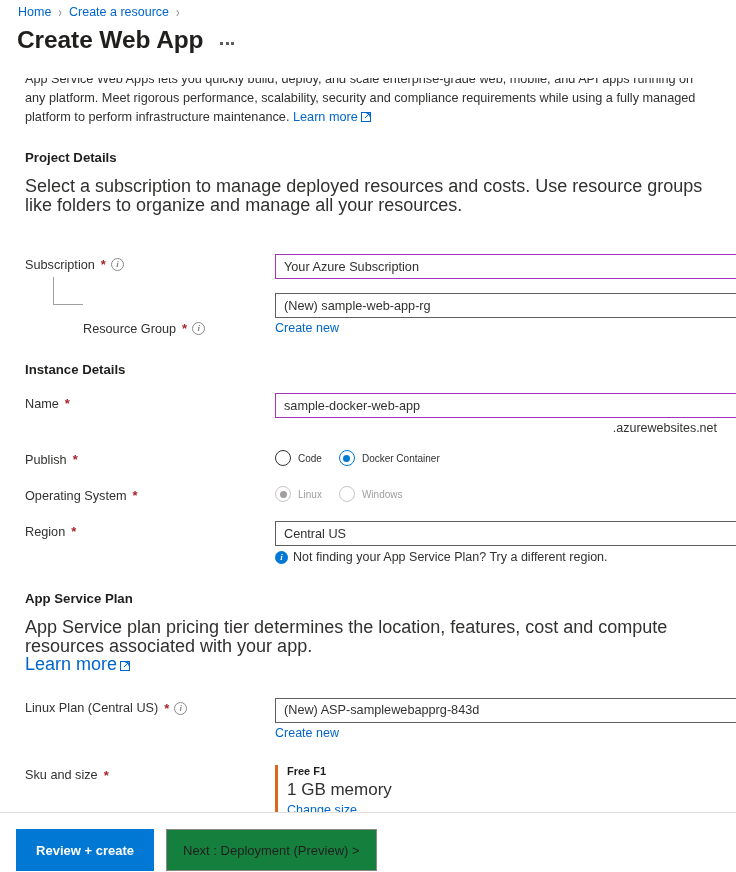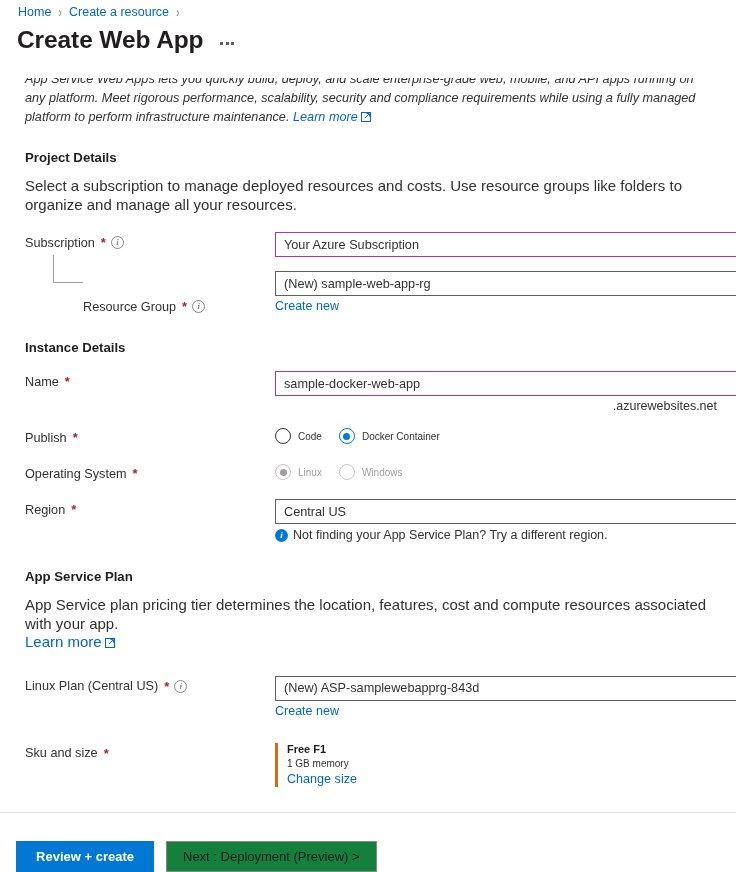--- a/index.html
+++ b/index.html
@@ -45,30 +45,30 @@
   
   .content {
     position: absolute; top: 78px; left: 0;
     width: 736px; height: 734px;
     overflow: hidden;
   }
   .inner { padding: 0 20px 0 25px; }
 
   .desc {
     font-size: 12.7px; line-height: 19px; color: #323130;
-    width: 692px; margin: -8px 0 0 0; font-style: italic;
+    width: 692px; margin: -8px 0 0 0;
   }
   .lnk { color: #0066cc; cursor: pointer; text-decoration: none; }
   .ext-ico { display: inline-block; vertical-align: -1px; margin-left: 3px; }
 
   .section-head {
     font-size: 13.2px; font-weight: 600; color: #201f1e;
   }
   .section-sub {
-    font-size: 15px; line-height: 18.5px; color: #323130;
+    font-size: 18px; line-height: 18.5px; color: #323130;
     width: 692px;
   }
 
   
   .row { display: flex; align-items: flex-start; }
   .lbl {
     width: 250px; flex: 0 0 250px;
     font-size: 12.7px; color: #323130; padding-top: 3px;
     display: flex; align-items: center; gap: 5px;
   }
@@ -150,42 +150,41 @@
     line-height: 13px; text-align: center; flex: 0 0 auto;
     font-family: "Liberation Serif", serif;
   }
 
   
   .sku {
     border-left: 3px solid #d9681a;
     padding-left: 9px;
   }
   .sku .sku-name { font-size: 11px; font-weight: 700; color: #201f1e; }
-  .sku .sku-mem { font-size: 10px; color: #323130; margin-top: 3px; }
+  .sku .sku-mem { font-size: 17px; color: #323130; margin-top: 3px; }
   .sku .sku-link {
     font-size: 12.6px; color: #0066cc; cursor: pointer;
     margin-top: 3px; display: inline-block;
   }
 
   
   .footer {
     position: absolute; left: 0; bottom: 0;
     width: 736px; height: 60px;
     border-top: 1px solid #e1dfdd; background: #fff;
   }
   .footer-inner {
     display: flex; align-items: center; gap: 12px;
     padding: 16px 0 0 16px;
   }
   .btn {
-    height: 31px; font-size: 13px; font-family: "Liberation Sans", sans-serif;
+    height: 42px; font-size: 13px; font-family: "Liberation Sans", sans-serif;
     border: 1px solid transparent; cursor: pointer;
     display: flex; align-items: center; justify-content: center;
     padding: 0 16px;
-    margin-top: 12px;
   }
   .btn-primary { background: #0078d4; color: #fff; font-weight: 600; min-width: 138px; }
   .btn-disabled { background: #f3f2f1; color: #a19f9d; min-width: 117px; cursor: default; }
   .btn-default {
     background: #15803d; color: #201f1e; border: 1px solid #8a8886; min-width: 204px;
   }
 </style>
 </head>
 <body>
 
@@ -216,21 +215,21 @@
         <span>platform to perform infrastructure maintenance.</span>
         <span class="lnk">Learn more</span><span class="ext-ico"><svg width="11" height="11" viewBox="0 0 11 11">
               <rect x="0.5" y="1.5" width="9" height="9" fill="none" stroke="#0066cc" stroke-width="1"></rect>
               <path d="M4 7 L8 3 M5.4 2.6 L8.4 2.6 L8.4 5.6" fill="none" stroke="#0066cc" stroke-width="1"></path>
             </svg></span>
       </div>
 
       <div class="section-head" style="margin-top:22px;">Project Details</div>
       <div class="section-sub" style="margin-top:12px;">Select a subscription to manage deployed resources and costs. Use resource groups like folders to organize and manage all your resources.</div>
 
-      <div class="row" style="margin-top:18px;">
+      <div class="row" style="margin-top:40px;">
         <div class="lbl">
           <span>Subscription</span>
             <span class="req">*</span>
           <span class="info-ico">i</span>
         </div>
         <div class="field">
           <div class="dd focused">
             <span class="val">Your Azure Subscription</span>
             <span class="chev"><svg width="11" height="11" viewBox="0 0 11 11">
                   <path d="M1 3 L5.5 8 L10 3" fill="none" stroke="#323130" stroke-width="1.1"></path>

